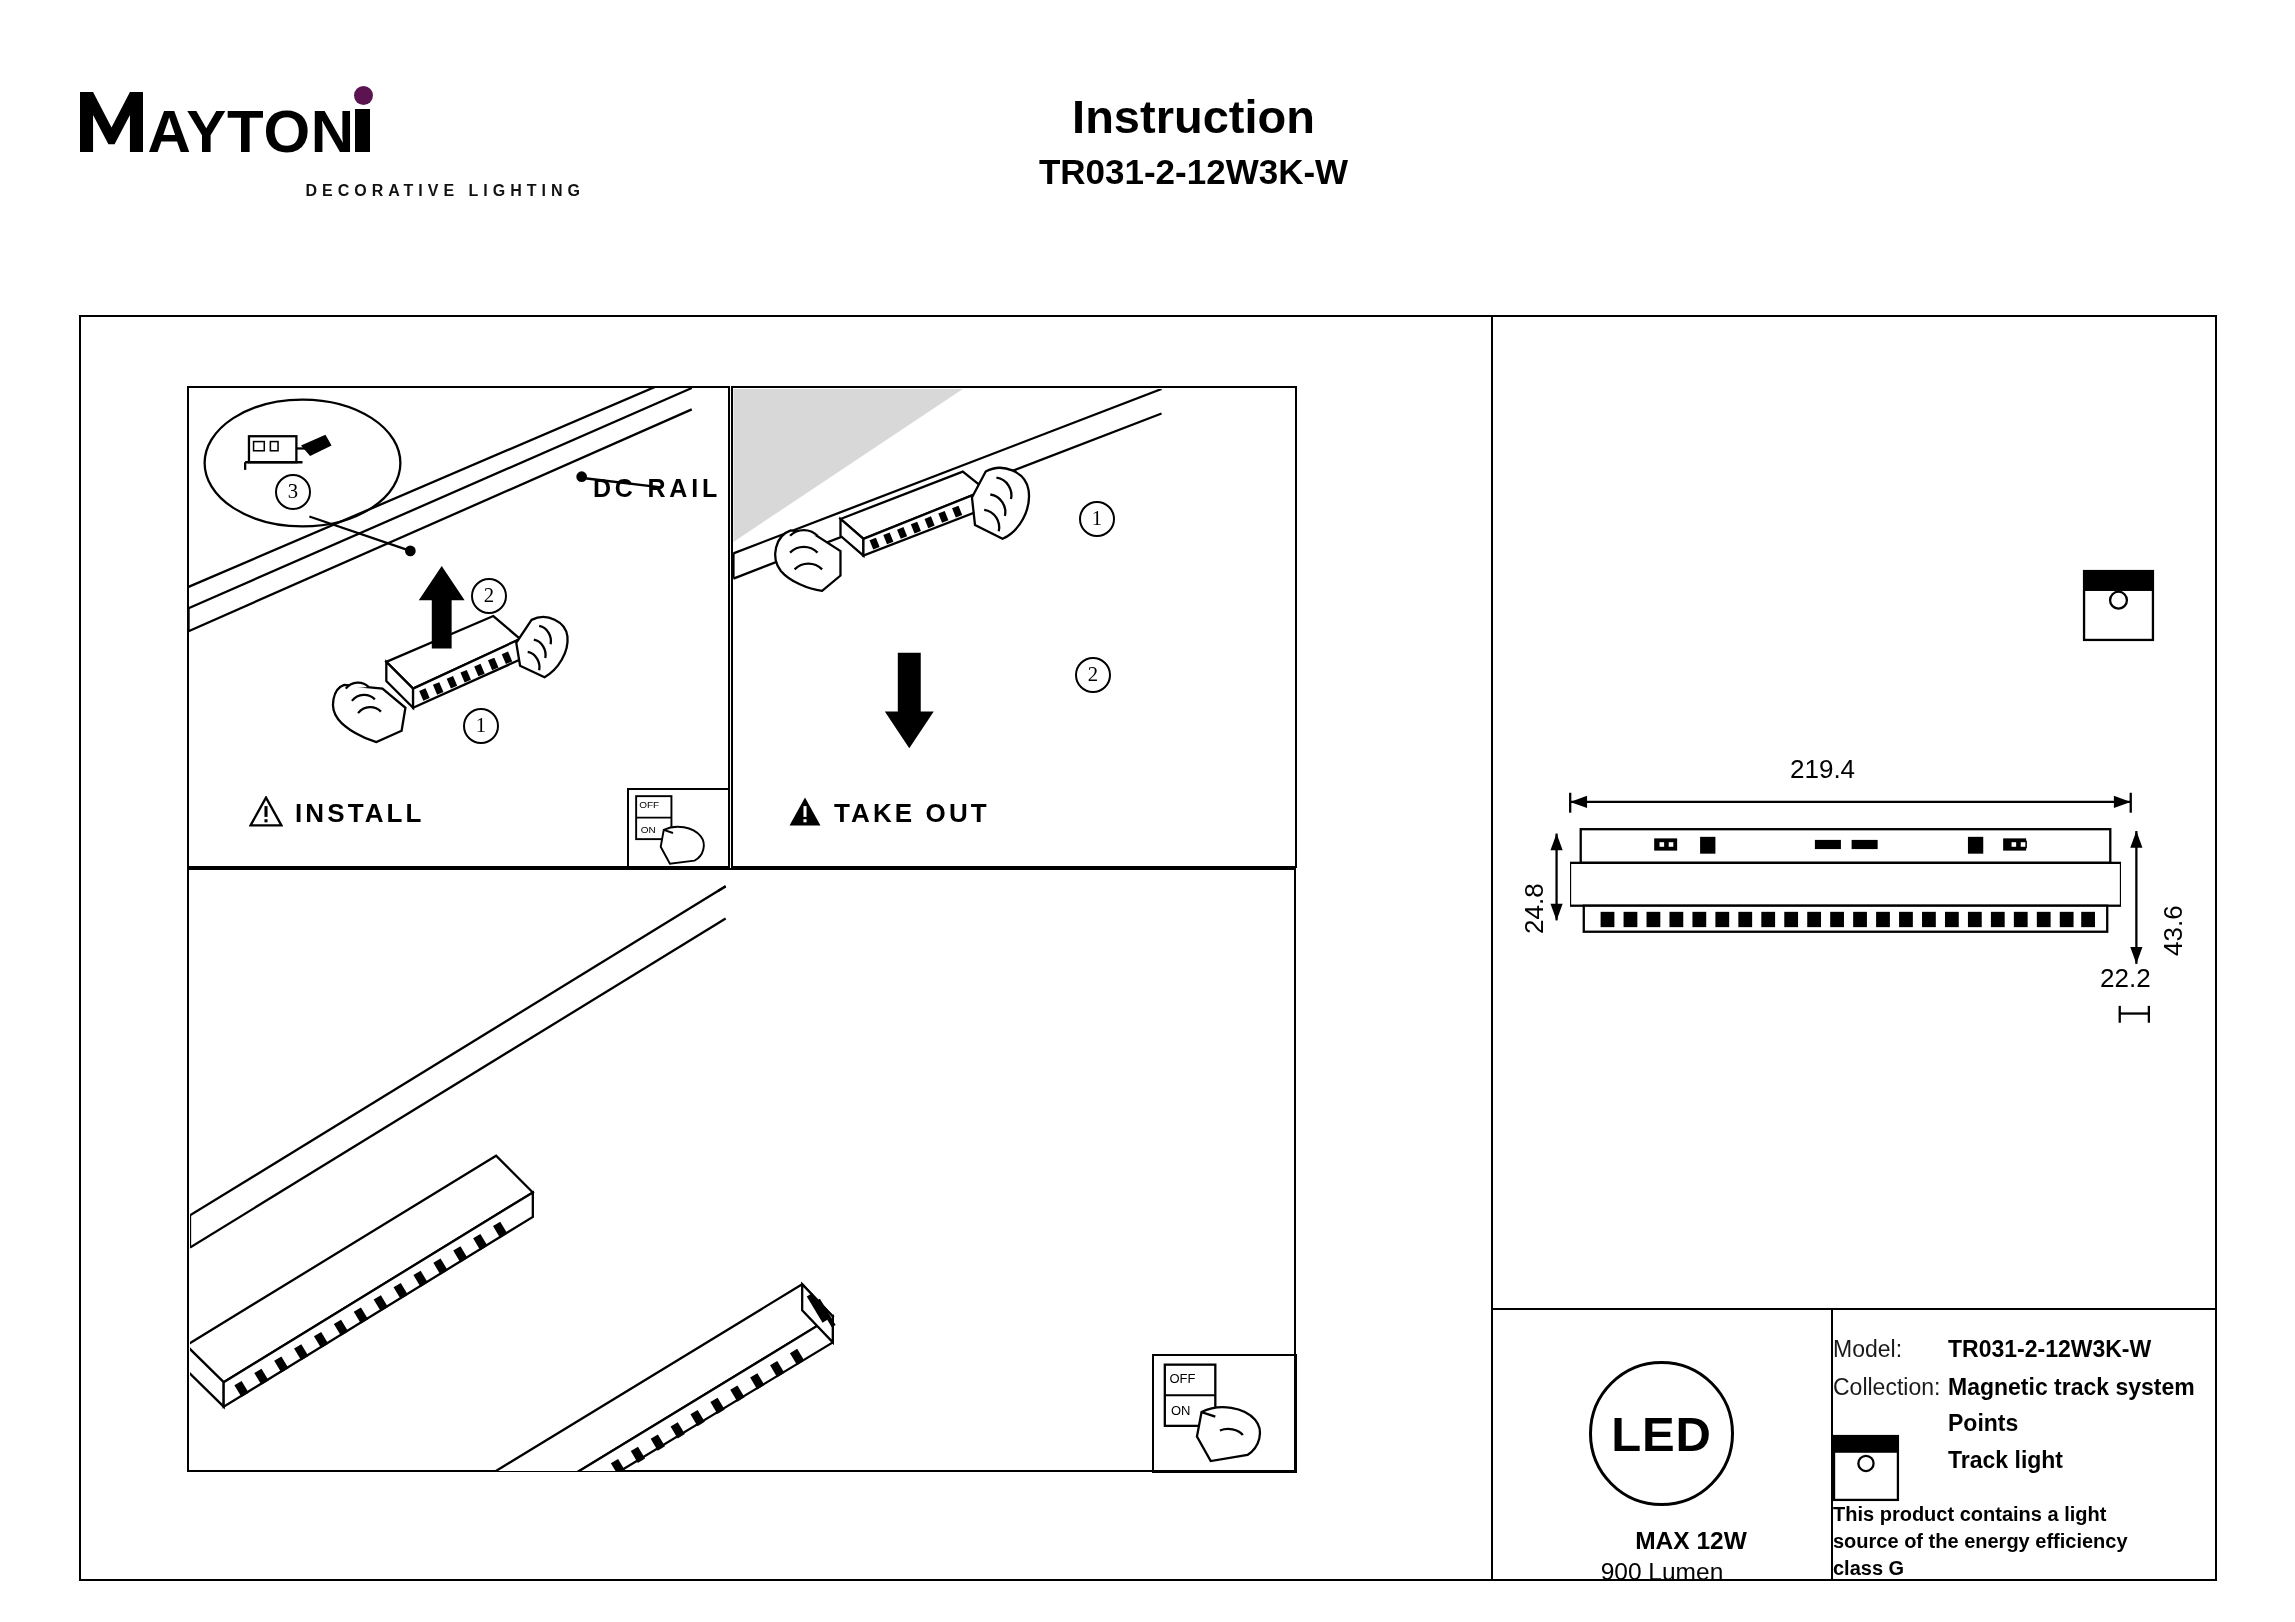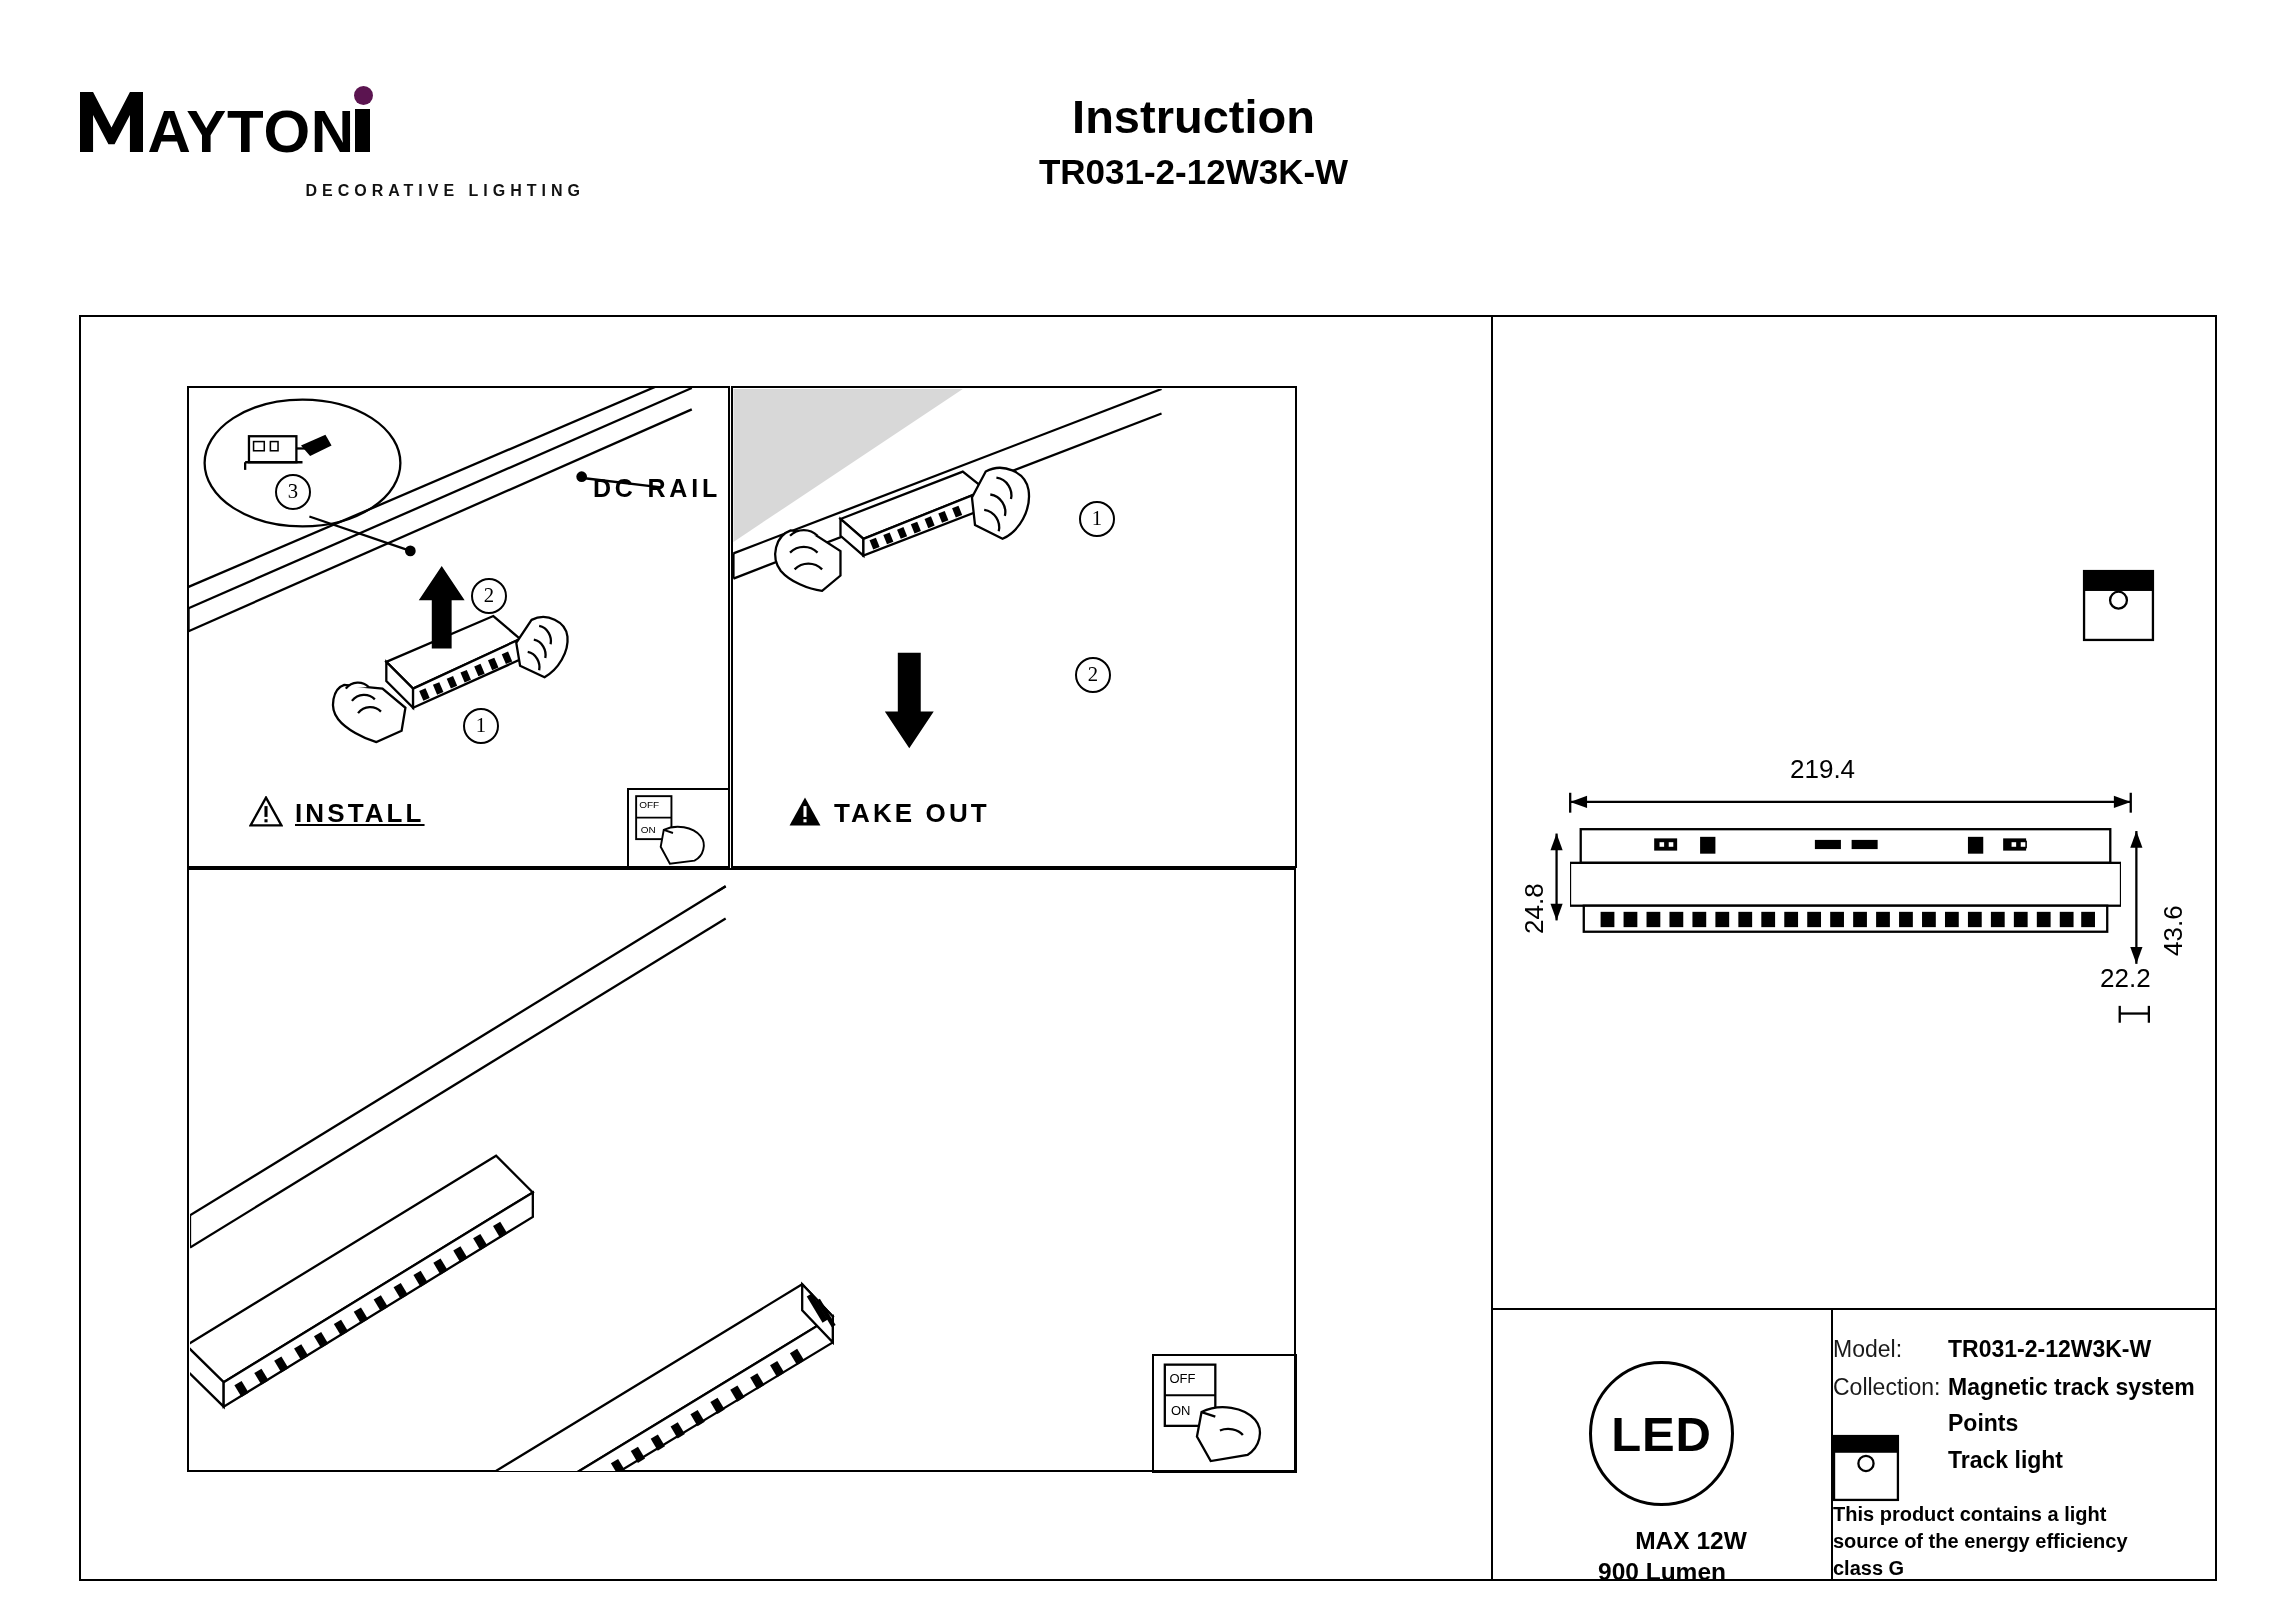--- a/index.html
+++ b/index.html
@@ -120,21 +120,21 @@
   .p-bottom  { left: 187px;  top: 868px; width: 1109px; height: 604px; }
   .p-switch-small { left: 627px; top: 788px; width: 103px; height: 80px; }
   .p-switch-big   { left: 1152px; top: 1354px; width: 145px; height: 119px; }
 
   .cap {
     position: absolute;
     font-size: 26px;
     font-weight: bold;
     letter-spacing: 3.1px;
   }
-  .cap-install { left: 253px; top: 802px; text-decoration: underline; }
+  .cap-install { left: 253px; top: 802px; }
   .cap-takeout { left: 811px; top: 802px; }
   .cap-dcrail  { left: 593px; top: 474px; font-size: 25px; letter-spacing: 3.8px; }
 
   .circnum {
     position: absolute;
     width: 32px; height: 32px;
     border: 2.3px solid #000;
     border-radius: 50%;
     font-size: 20.7px;
     line-height: 31px;
@@ -183,21 +183,21 @@
     text-align: center;
     font-size: 24.5px;
     font-weight: bold;
   }
   .led-lumen {
     position: absolute;
     left: 0; top: 247px;
     width: 338px;
     text-align: center;
     font-size: 24.5px;
-    font-weight: bold;
+    font-weight: normal;
   }
 
   .spec {
     position: absolute;
     left: 1755px;
     top: 995px;
     width: 381px;
     height: 269px;
   }
   .spec-row {

